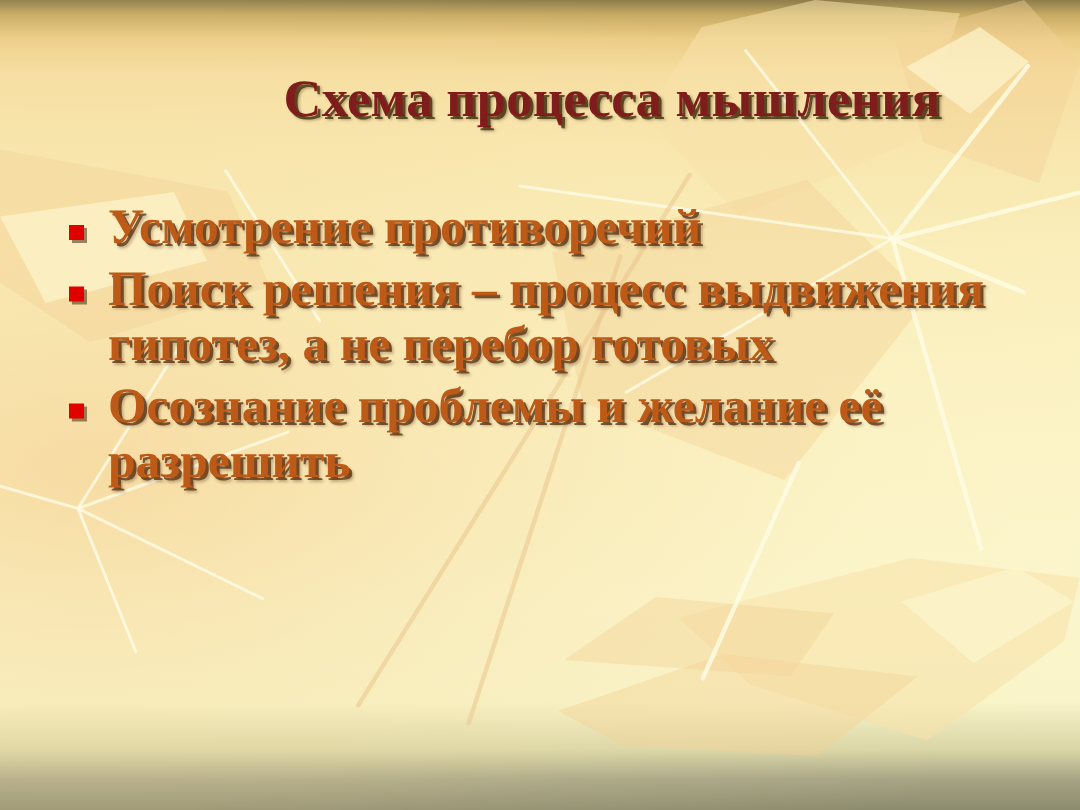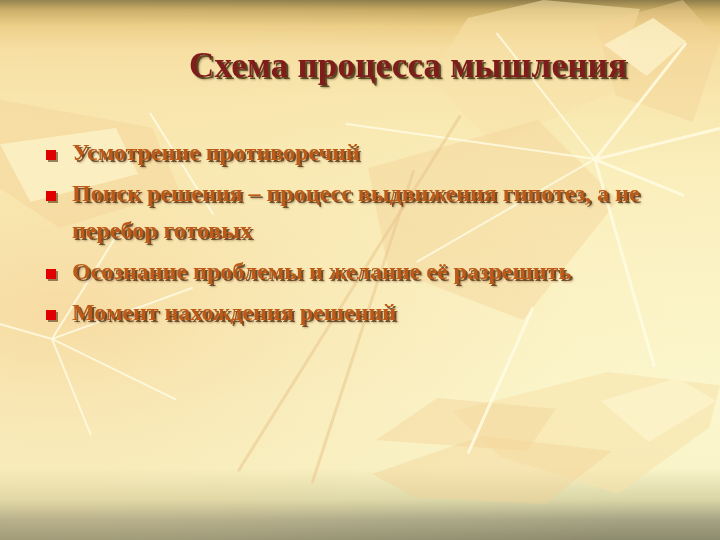--- a/index.html
+++ b/index.html
@@ -103,21 +103,21 @@
     position: absolute;
     left: 2px;
     top: 16px;
     width: 10px;
     height: 10px;
     background: #e00000;
     box-shadow: 2px 2px 0 rgba(70,40,10,0.55);
   }
   .bullet-text {
     display: block;
-    font-size: 24px;
+    font-size: 33px;
     font-weight: bold;
     line-height: 37px;
     color: #bd5a18;
     text-shadow:
        2px 2px 0 rgba(82,38,6,0.72),
        3px 3px 2px rgba(60,26,2,0.30);
   }
 </style>
 </head>
 <body>
@@ -186,21 +186,17 @@
     <div class="bullet-row">
       <span class="bullet-marker"></span>
       <span class="bullet-text">Поиск решения – процесс выдвижения гипотез, а не перебор готовых</span>
     </div>
 
     <div class="bullet-row">
       <span class="bullet-marker"></span>
       <span class="bullet-text">Осознание проблемы и желание её разрешить</span>
     </div>
 
-    <div class="bullet-row">
-      <span class="bullet-marker"></span>
-      <span class="bullet-text">Момент нахождения решений</span>
-    </div>
 
 
   </div>
 
 </div>
 
 </body></html>

